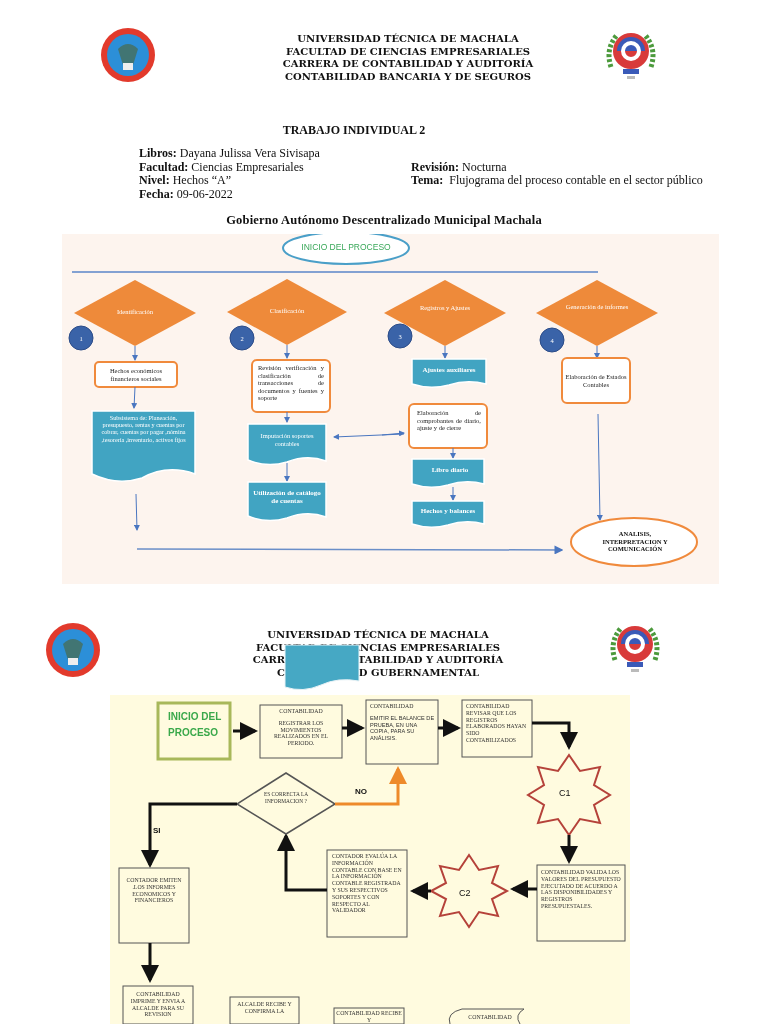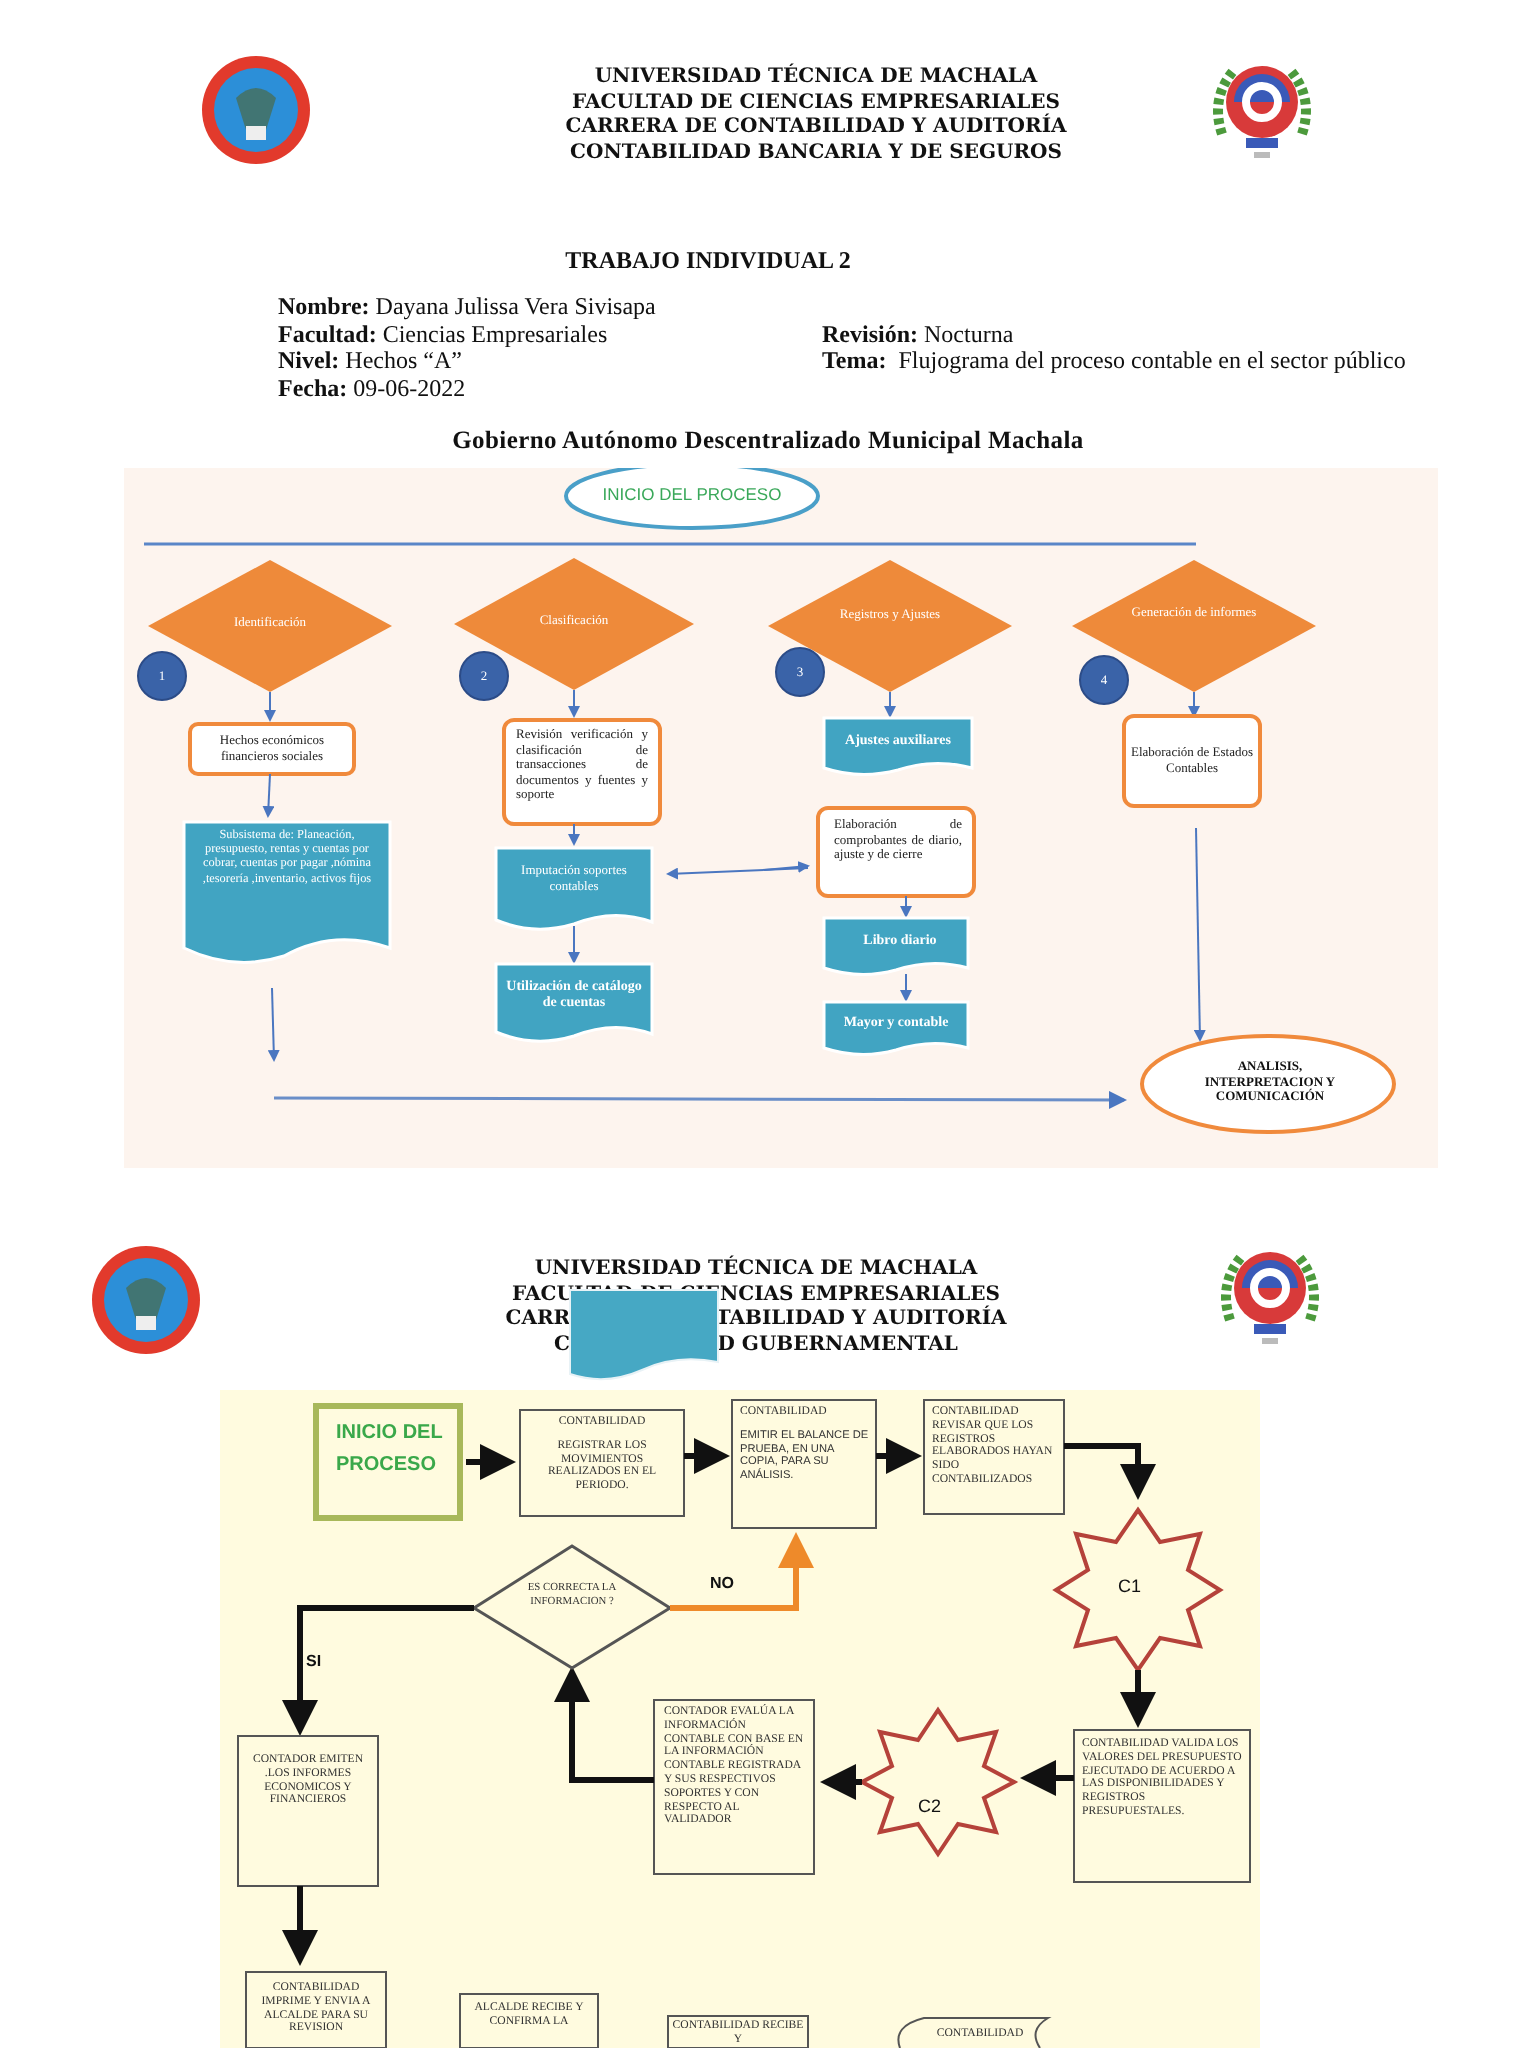--- a/index.html
+++ b/index.html
@@ -48,21 +48,21 @@
 <div class="hdr" style="top:33px;">
   <div>UNIVERSIDAD TÉCNICA DE MACHALA</div>
   <div>FACULTAD DE CIENCIAS EMPRESARIALES</div>
   <div>CARRERA DE CONTABILIDAD Y AUDITORÍA</div>
   <div>CONTABILIDAD BANCARIA Y DE SEGUROS</div>
 </div>
 
 <div class="title2" style="left:-30px;">TRABAJO INDIVIDUAL 2</div>
 
 <div class="meta" style="left:139px;top:147px;">
-  <div><b>Nombre:</b> <span>Dayana Julissa Vera Sivisapa</span></div>
+  <div><b>Libros:</b> <span>Dayana Julissa Vera Sivisapa</span></div>
   <div><b>Facultad:</b> <span>Ciencias Empresariales</span></div>
   <div><b>Nivel:</b> <span>Hechos “A”</span></div>
   <div><b>Fecha:</b> <span>09-06-2022</span></div>
 </div>
 <div class="meta" style="left:411px;top:160.5px;">
   <div><b>Revisión:</b> <span>Nocturna</span></div>
   <div><b>Tema:</b>&nbsp; <span>Flujograma del proceso contable en el sector público</span></div>
 </div>
 
 <div class="gad" style="left:-35px;">Gobierno Autónomo Descentralizado Municipal Machala</div>
@@ -136,21 +136,21 @@
   <div class="ftxt" style="left:38px;top:133px;width:72px;">Hechos económicos financieros sociales</div>
   <div class="wtxt" style="left:32px;top:180px;width:99px;font-size:6.2px;line-height:7.2px;">Subsistema de: Planeación, presupuesto, rentas y cuentas por cobrar, cuentas por pagar ,nómina ,tesorería ,inventario, activos fijos</div>
 
   <div class="ftxt just" style="left:196px;top:130px;width:66px;">Revisión verificación y clasificación de transacciones de documentos y fuentes y soporte</div>
   <div class="wtxt" style="left:190px;top:198px;width:70px;">Imputación soportes contables</div>
   <div class="wtxt b" style="left:190px;top:256px;width:70px;">Utilización de catálogo de cuentas</div>
 
   <div class="wtxt b" style="left:352px;top:133px;width:70px;">Ajustes auxiliares</div>
   <div class="ftxt just" style="left:355px;top:175px;width:64px;">Elaboración de comprobantes de diario, ajuste y de cierre</div>
   <div class="wtxt b" style="left:352px;top:233px;width:72px;">Libro diario</div>
-  <div class="wtxt b" style="left:352px;top:274px;width:68px;">Mayor y contable</div>
+  <div class="wtxt b" style="left:352px;top:274px;width:68px;">Hechos y balances</div>
 
   <div class="ftxt" style="left:503px;top:139px;width:62px;">Elaboración de Estados Contables</div>
   <div class="ftxt" style="left:530px;top:296px;width:86px;font-weight:bold;color:#111;">ANALISIS, INTERPRETACION Y COMUNICACIÓN</div>
 </div>
 
 <div class="logo" style="left:45px;top:622px;width:56px;height:56px;">
   <svg width="56" height="56" viewBox="0 0 56 56">
     <circle cx="28" cy="28" r="27" fill="#e23a2c"></circle>
     <circle cx="28" cy="28" r="21" fill="#2c8fd8"></circle>
     <path d="M18 22 Q28 12 38 22 L33 38 L23 38 Z" fill="#4a6a48" opacity="0.7"></path>
@@ -229,21 +229,21 @@
   </div>
   <div class="box2" style="left:260px;top:8px;width:66px;">
     <div>CONTABILIDAD</div>
     <div class="sans2" style="margin-top:5px;font-size:5.6px;">EMITIR EL BALANCE DE PRUEBA, EN UNA COPIA, PARA SU ANÁLISIS.</div>
   </div>
   <div class="box2" style="left:356px;top:8px;width:64px;">
     <span>CONTABILIDAD</span>
     <span>REVISAR QUE LOS REGISTROS ELABORADOS HAYAN SIDO CONTABILIZADOS</span>
   </div>
   <div class="abs sans2" style="left:449px;top:93px;font-size:9px;">C1</div>
-  <div class="abs sans2" style="left:349px;top:203px;font-size:9px;">C2</div>
+  <div class="abs sans2" style="left:349px;top:193px;font-size:9px;">C2</div>
   <div class="box2" style="left:146px;top:96px;width:60px;text-align:center;font-size:5.4px;">ES CORRECTA LA INFORMACION ?</div>
   <div class="abs sans2" style="left:245px;top:92px;font-size:8px;font-weight:bold;">NO</div>
   <div class="abs sans2" style="left:43px;top:131px;font-size:8px;font-weight:bold;">SI</div>
   <div class="box2" style="left:431px;top:174px;width:82px;">CONTABILIDAD VALIDA LOS VALORES DEL PRESUPUESTO EJECUTADO DE ACUERDO A LAS DISPONIBILIDADES Y REGISTROS PRESUPUESTALES.</div>
   <div class="box2" style="left:222px;top:158px;width:72px;">CONTADOR EVALÚA LA INFORMACIÓN CONTABLE CON BASE EN LA INFORMACIÓN CONTABLE REGISTRADA Y SUS RESPECTIVOS SOPORTES Y CON RESPECTO AL VALIDADOR</div>
   <div class="box2" style="left:12px;top:182px;width:64px;text-align:center;">CONTADOR EMITEN .LOS INFORMES ECONOMICOS Y FINANCIEROS</div>
   <div class="box2" style="left:15px;top:296px;width:66px;text-align:center;">CONTABILIDAD IMPRIME Y ENVIA A ALCALDE PARA SU REVISION</div>
   <div class="box2" style="left:123px;top:306px;width:63px;text-align:center;">ALCALDE RECIBE Y CONFIRMA LA</div>
   <div class="box2" style="left:226px;top:315px;width:66px;text-align:center;">CONTABILIDAD RECIBE Y</div>
   <div class="box2" style="left:352px;top:319px;width:56px;text-align:center;">CONTABILIDAD</div>

